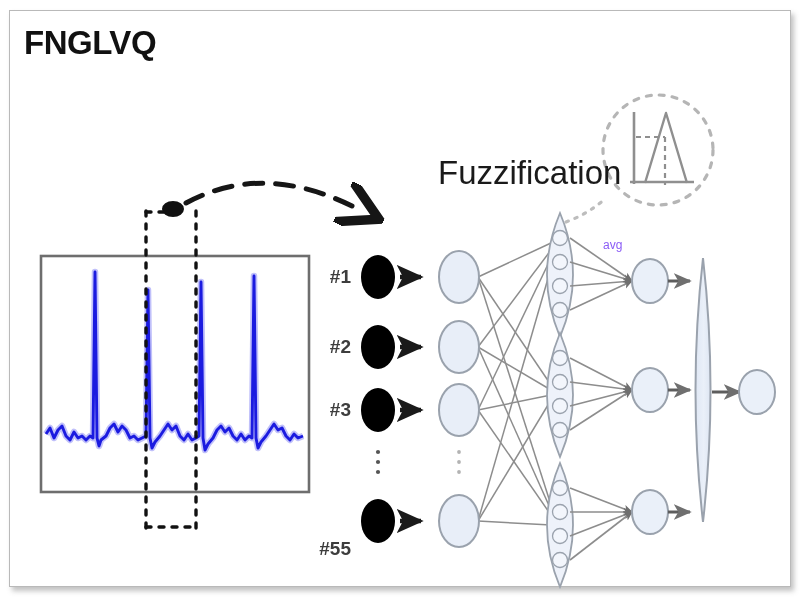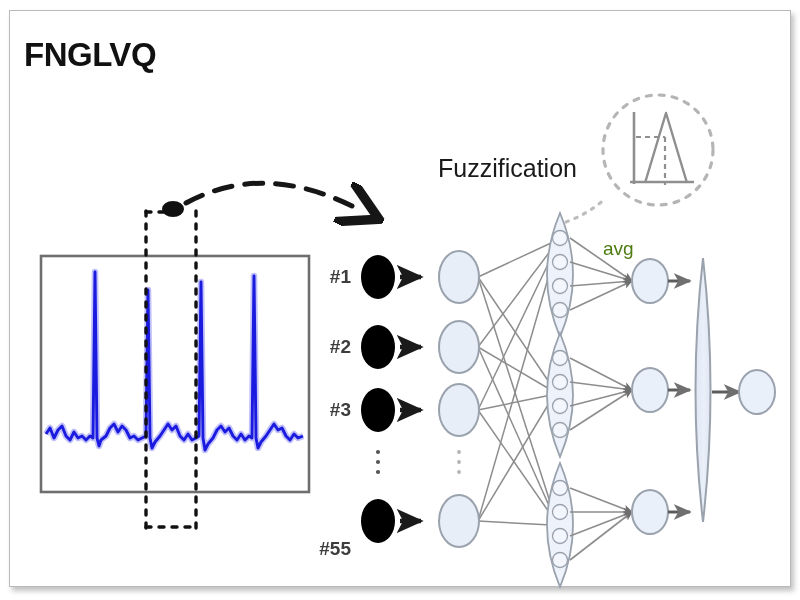--- a/index.html
+++ b/index.html
@@ -32,54 +32,54 @@
   #diagram {
     position: absolute;
     left: 0;
     top: 0;
     width: 800px;
     height: 600px;
   }
   #title {
     position: absolute;
     left: 24px;
-    top: 36px;
+    top: 24px;
     font-family: "Liberation Sans", sans-serif;
     font-size: 33px;
     font-weight: bold;
     letter-spacing: -0.5px;
     color: #111111;
     white-space: nowrap;
   }
   #fuzz-label {
     position: absolute;
     left: 438px;
     top: 154px;
     font-family: "Liberation Sans", sans-serif;
-    font-size: 25px;
+    font-size: 33px;
     font-weight: normal;
     color: #1a1a1a;
     white-space: nowrap;
   }
   .seg-label {
     position: absolute;
     font-family: "Liberation Sans", sans-serif;
     font-size: 19px;
     font-weight: bold;
     color: #3d3d3d;
     white-space: nowrap;
     text-align: right;
   }
   #avg-label {
     position: absolute;
     left: 603px;
     top: 238px;
     font-family: "Liberation Sans", sans-serif;
-    font-size: 19px;
-    color: #4d7c0f;
+    font-size: 12px;
+    color: #8b5cf6;
     white-space: nowrap;
   }
 </style>
 </head>
 <body>
 
 <div id="stage">
 
   <div id="panel"></div>
 

